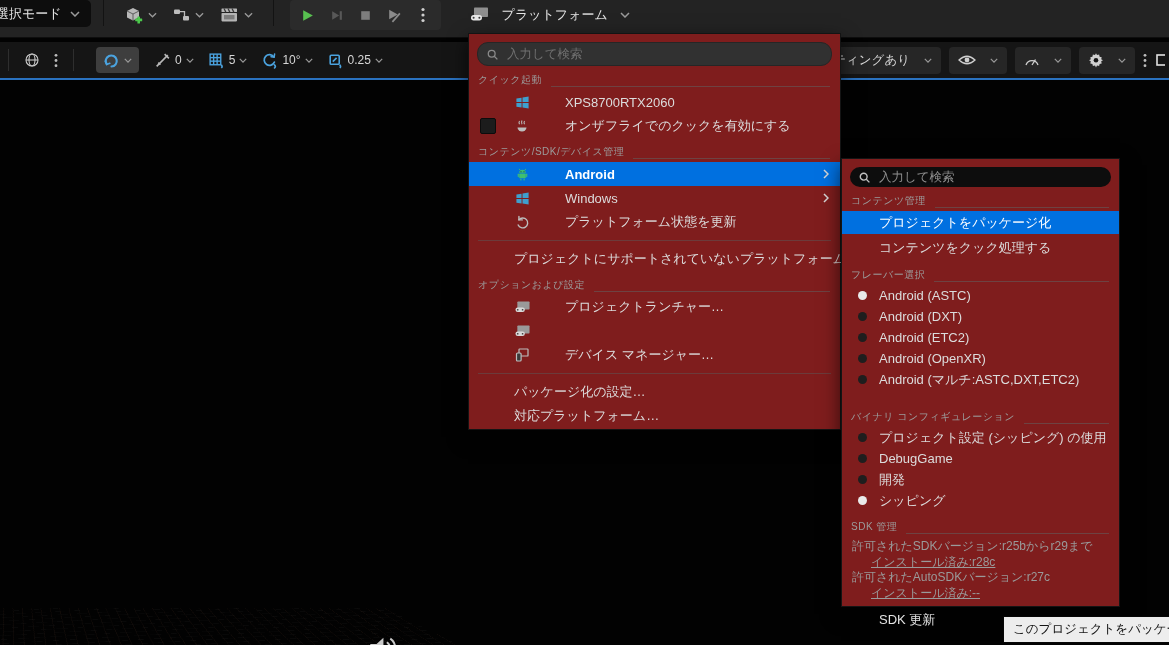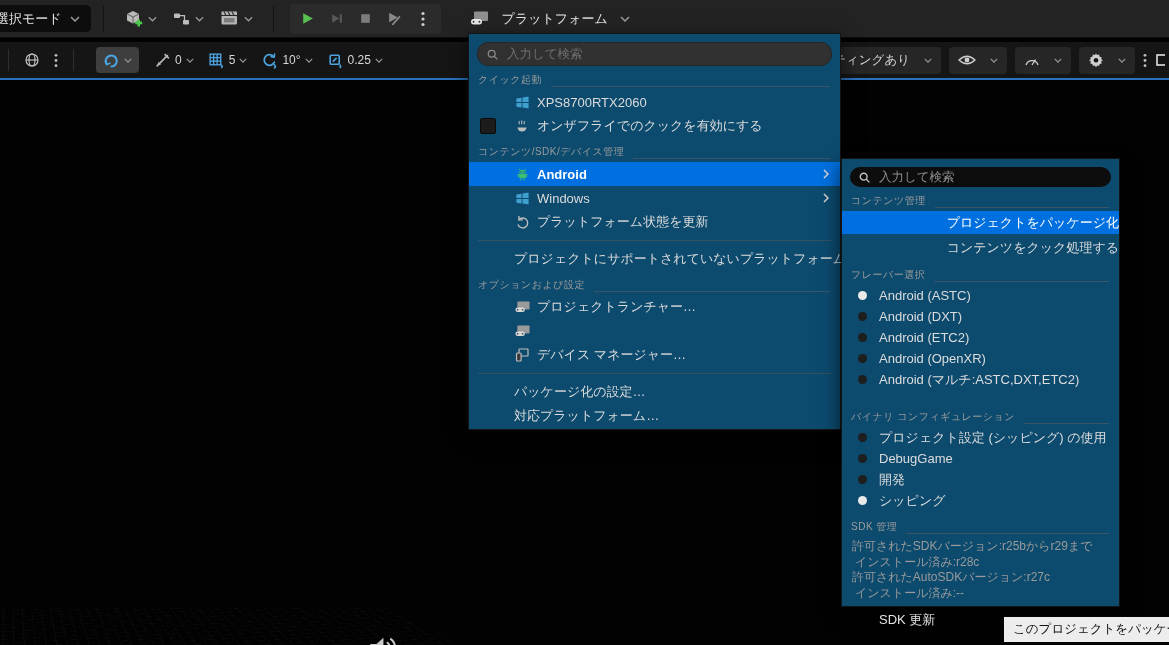--- a/index.html
+++ b/index.html
@@ -2,21 +2,21 @@
 <html><head>
 <meta charset="utf-8">
 <style>
   html,body{margin:0;padding:0;background:#000;}
   .screen{position:relative;width:1169px;height:645px;background:#020202;overflow:hidden;
           font-family:"Liberation Sans","DejaVu Sans",sans-serif;}
   svg{display:block;}
 
   
   .top-toolbar{position:absolute;left:0;top:0;width:100%;height:38px;background:#232323;
-               border-bottom:1px solid #0e0e0e;display:flex;align-items:center;z-index:2;box-sizing:border-box;}
+               border-bottom:1px solid #0e0e0e;display:flex;z-index:2;box-sizing:border-box;}
   .mode-btn{margin-left:-18px;height:27px;background:#0d0d0d;border-radius:5px;display:flex;align-items:center;
             gap:8px;padding:0 11px 0 14px;color:#e6e6e6;font-size:13px;}
   .tsep{width:1px;height:26px;background:#131313;margin:0 12px;}
   .tbtn{display:flex;align-items:center;gap:5px;padding:0 8px;height:30px;color:#cfcfcf;}
   .play-group{display:flex;align-items:center;background:#2b2b2b;border-radius:4px;height:30px;padding:0 3px;margin:0 4px;}
   .pbtn{width:29px;height:26px;display:flex;align-items:center;justify-content:center;}
   .platforms-btn{display:flex;align-items:center;gap:12px;margin-left:16px;color:#e6e6e6;font-size:13px;height:30px;padding:0 8px;}
   .chev{color:#9a9a9a;display:flex;}
 
   
@@ -34,55 +34,55 @@
   
   .vp-canvas{position:absolute;left:0;top:80px;right:0;bottom:0;background:#020202;overflow:hidden;}
   .vp-grid{position:absolute;left:-80px;bottom:-110px;width:760px;height:360px;opacity:.55;
     background:
       repeating-linear-gradient(99deg, rgba(150,85,60,.16) 0 1px, transparent 1px 15px),
       repeating-linear-gradient(-7deg, rgba(140,140,140,.09) 0 1px, transparent 1px 12px);
     transform:perspective(420px) rotateX(48deg);transform-origin:bottom left;}
   .speaker{position:absolute;left:368px;top:553px;width:32px;height:30px;}
 
   
-  .menu{position:absolute;background:#0c4a6e;border:1px solid #141414;box-sizing:border-box;
+  .menu{position:absolute;background:#7f1d1d;border:1px solid #141414;box-sizing:border-box;
         box-shadow:0 7px 18px rgba(0,0,0,.65);z-index:3;}
   .platforms-menu{left:468px;top:33px;width:373px;height:397px;padding-top:8px;}
   .android-submenu{left:841px;top:158px;width:279px;height:449px;padding-top:8px;z-index:4;}
 
   .search{margin:0 8px;display:flex;align-items:center;gap:6px;border-radius:11px;padding:0 8px;}
   .platforms-menu .search{height:22px;background:#313131;border:1px solid #262626;color:#8a8a8a;}
   .android-submenu .search{height:20px;background:#0d0d0d;color:#c2c2c2;}
   .search input{flex:1;background:transparent;border:none;outline:none;font-size:12.5px;color:#ddd;
                 font-family:"Liberation Sans","DejaVu Sans",sans-serif;min-width:0;}
   .platforms-menu .search input::placeholder{color:#707070;}
   .android-submenu .search input::placeholder{color:#8f8f8f;}
 
   .msec{display:flex;align-items:flex-end;margin:7px 10px 3px 9px;height:14px;}
   .mseclabel{font-size:10px;color:#9c9c9c;letter-spacing:.5px;white-space:nowrap;}
   .msec .line{flex:1;height:1px;background:#606060;opacity:.55;margin-left:9px;}
 
   .mrow{position:relative;display:flex;align-items:center;height:24px;color:#dcdcdc;font-size:13px;}
   .mrow.hl{background:#0070e0;color:#fff;font-weight:bold;}
   .mrow .ic{position:absolute;left:44px;width:18px;height:18px;display:flex;align-items:center;justify-content:center;}
-  .mrow .lbl{margin-left:68px;white-space:nowrap;}
+  .mrow .lbl{margin-left:96px;white-space:nowrap;}
   .mrow.noicon .lbl{margin-left:45px;}
   .mrow .chevr{margin-left:auto;margin-right:11px;color:#d6d6d6;display:flex;}
   .mrow .cb{position:absolute;left:11px;width:16px;height:16px;background:#1c1c1c;border:1px solid #0c0c0c;border-radius:2px;box-sizing:border-box;}
   .sep{height:1px;background:#5a5a5a;opacity:.5;margin:6px 9px;}
 
-  .srow{display:flex;align-items:center;height:23px;font-size:13px;color:#dcdcdc;margin-top:2px;justify-content:flex-end;}
+  .srow{display:flex;align-items:center;height:23px;font-size:13px;color:#dcdcdc;margin-top:2px;}
   .srow .lbl{margin-left:37px;white-space:nowrap;}
   .srow.hl{background:#0070e0;color:#fff;}
   .radio{height:21px;display:flex;align-items:center;font-size:13px;color:#dcdcdc;}
   .radio .dot{width:9px;height:9px;border-radius:50%;background:#1e1e1e;margin-left:16px;flex:none;}
   .radio.on .dot{background:#e9e9e9;}
   .radio .lbl{margin-left:12px;white-space:nowrap;}
   .sdkinfo{margin:5px 0 0 10px;font-size:12px;line-height:15.5px;color:#9a9a9a;}
-  .sdkinfo .ind{margin-left:3px;}
+  .sdkinfo .ind{margin-left:19px;text-decoration:underline;}
   .sdk-update{height:24px;margin-top:7px;display:flex;align-items:center;color:#e3e3e3;font-size:13px;}
   .sdk-update .lbl{margin-left:37px;}
 
   
   .tooltip{position:absolute;left:1003px;top:616px;height:27px;width:220px;background:#ededed;
            border:1px solid #060606;color:#141414;font-size:12.5px;display:flex;align-items:center;
            padding:0 9px;white-space:nowrap;overflow:hidden;z-index:5;box-sizing:border-box;}
 </style>
 </head>
 <body>

